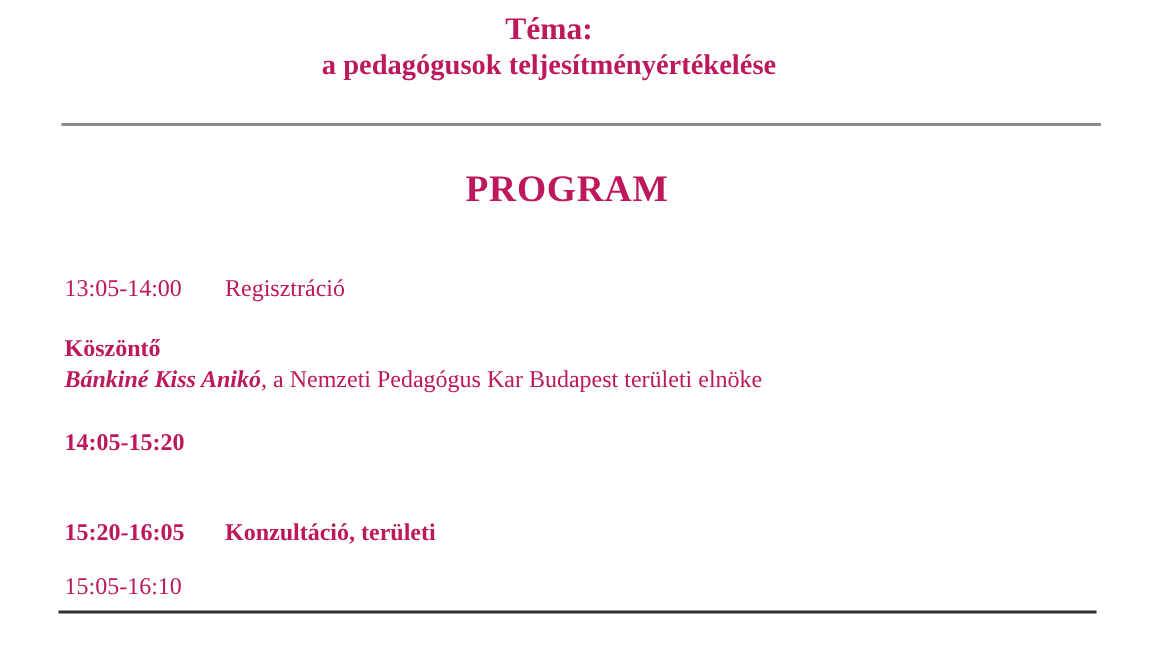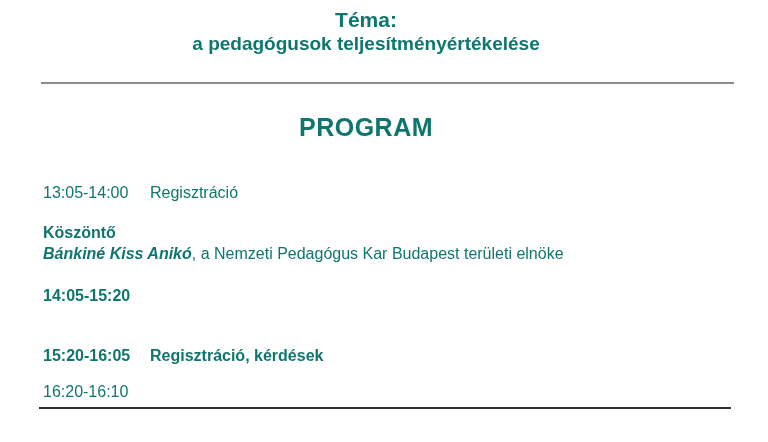--- a/index.html
+++ b/index.html
@@ -5,22 +5,22 @@
   html, body {
     margin: 0;
     padding: 0;
     background: #ffffff;
   }
   .page {
     position: relative;
     width: 768px;
     height: 442px;
     background: #ffffff;
-    color: #0f766e;
-    font-family: Liberation Sans, sans-serif;
+    color: #be185d;
+    font-family: Liberation Serif, serif;
     overflow: hidden;
   }
   .title-block {
     position: absolute;
     top: 7px;
     left: 0;
     width: 732px;
     text-align: center;
   }
   .theme-label {
@@ -37,21 +37,21 @@
     position: absolute;
     top: 82px;
     left: 41px;
     width: 693px;
     height: 2px;
     background: #8c8c8c;
   }
   .program-title {
     position: absolute;
     top: 113px;
-    left: 0;
+    left: 12px;
     width: 732px;
     text-align: center;
     font-size: 25px;
     font-weight: bold;
     letter-spacing: 0.5px;
   }
   .row {
     position: absolute;
     left: 43px;
     display: flex;
@@ -113,23 +113,23 @@
     </div>
   </div>
 
   <div class="row r3 emph">
     <span class="time">14:05-15:20</span>
   </div>
 
   <div class="row r4 emph">
     <span class="time">15:20-16:05</span>
     <div class="details">
-      <div class="item-title">Regisztráció, kérdések</div>
+      <div class="item-title">Konzultáció, területi</div>
     </div>
   </div>
 
   <div class="row r5">
-    <span class="time">16:20-16:10</span>
+    <span class="time">15:05-16:10</span>
   </div>
 
   <div class="rule-bottom"></div>
 
 </div>
 
 </body></html>

